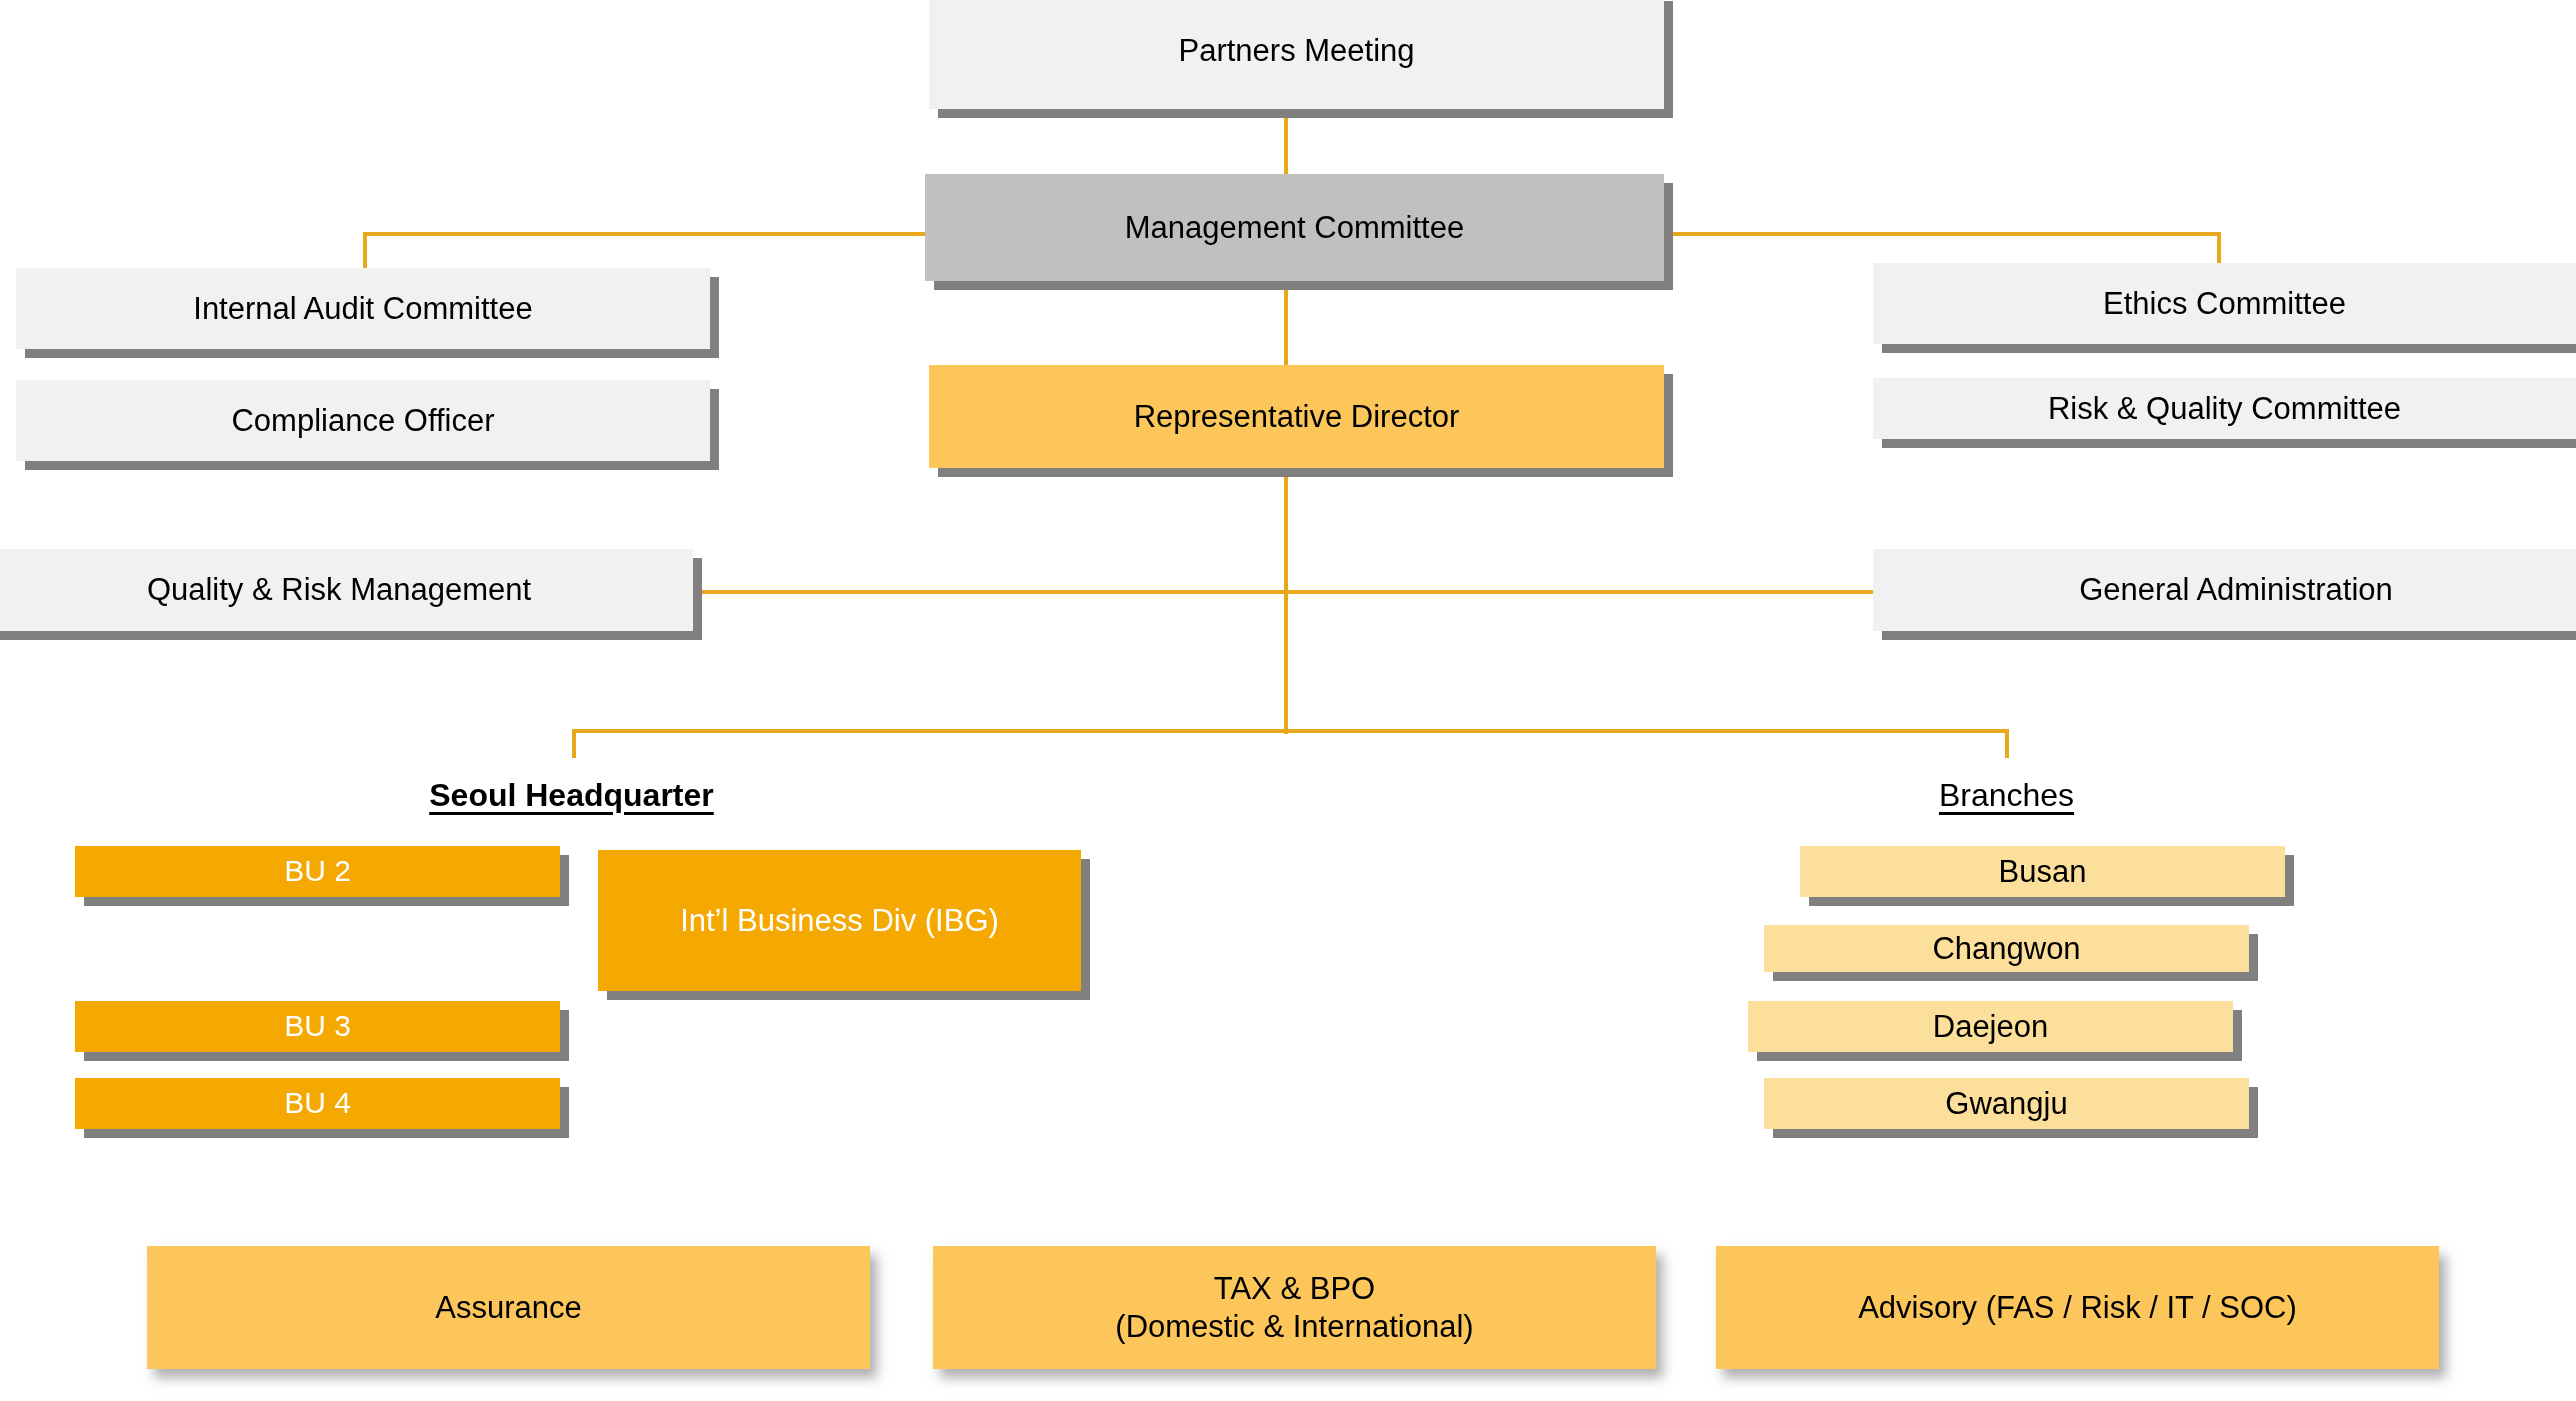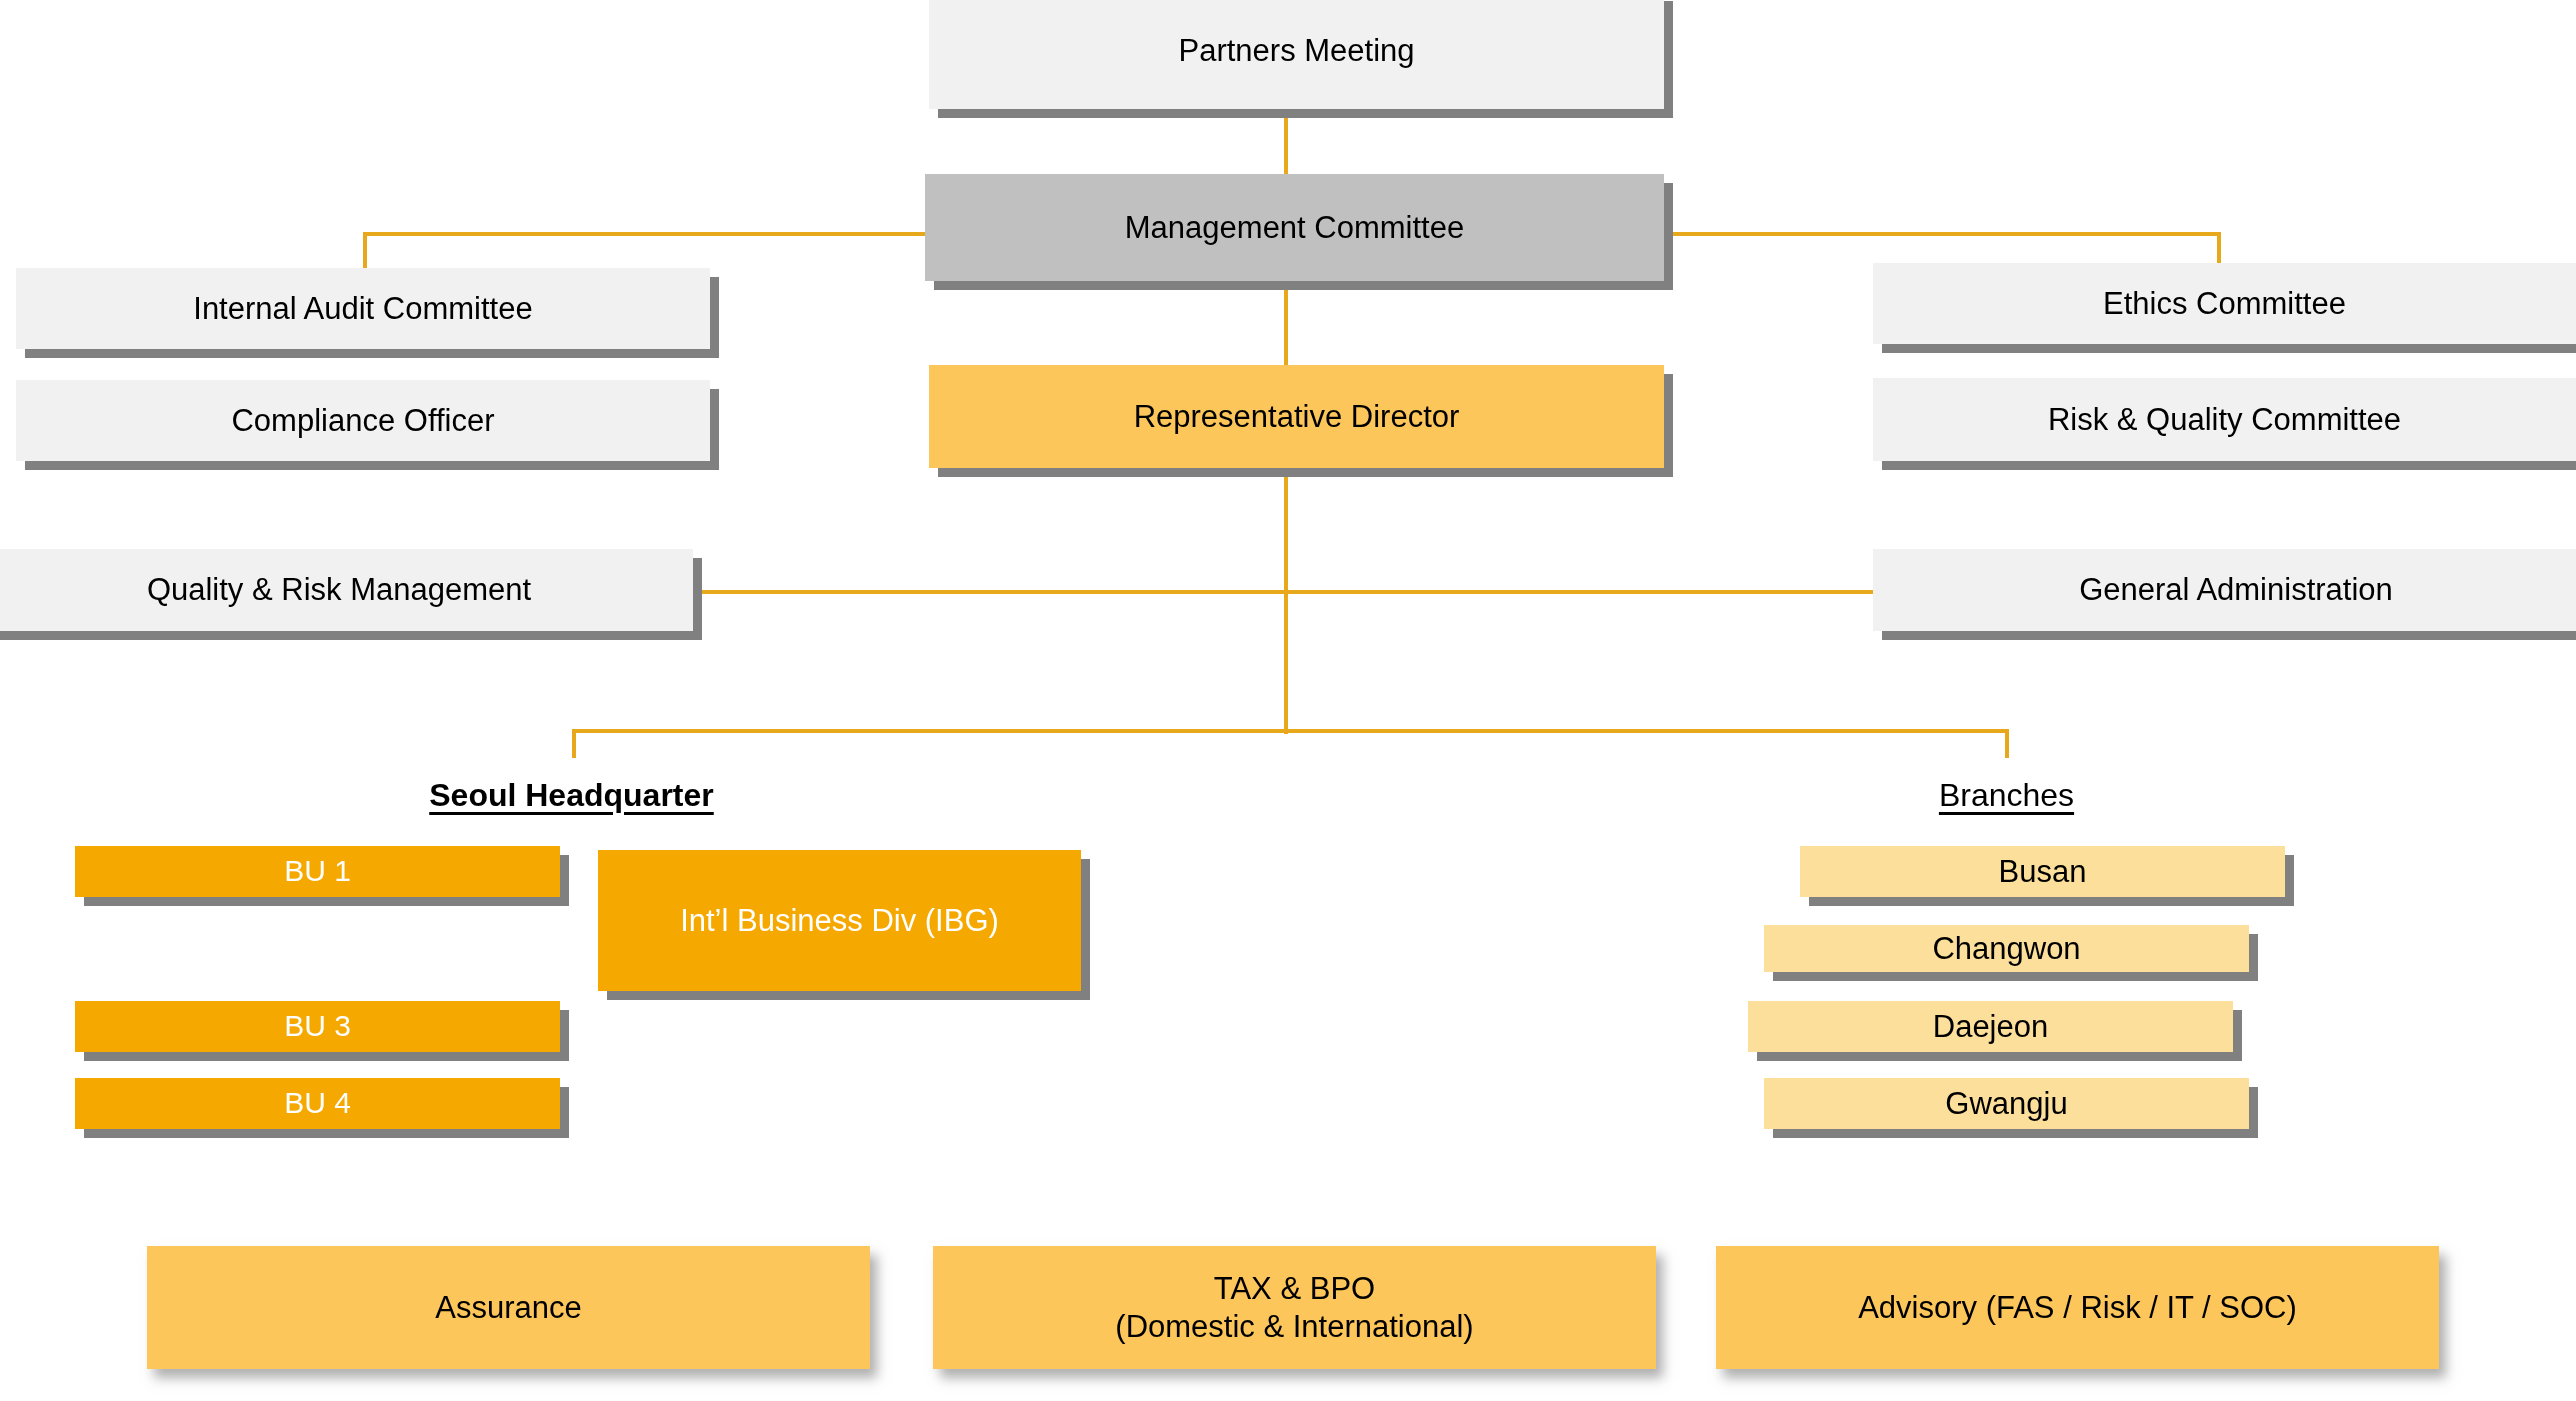--- a/index.html
+++ b/index.html
@@ -87,27 +87,27 @@
   <div class="node amber sh-hard" style="left:929px; top:365px; width:735px; height:103px;">Representative Director</div>
 
   <div class="node grey-light sh-hard" style="left:16px; top:268px; width:694px; height:81px;">Internal Audit Committee</div>
 
   <div class="node grey-light sh-hard" style="left:16px; top:380px; width:694px; height:81px;">Compliance Officer</div>
 
   <div class="node grey-light sh-hard" style="left:-14.5px; top:549px; width:707px; height:82px;">Quality &amp; Risk Management</div>
 
   <div class="node grey-light sh-hard" style="left:1873px; top:263px; width:703px; height:81px;">Ethics Committee</div>
 
-  <div class="node grey-light sh-hard" style="left:1873px; top:378px; width:703px; height:83px;">Risk &amp; Quality Committee</div>
+  <div class="node grey-light sh-hard" style="left:1873px; top:378px; width:703px; height:61px;">Risk &amp; Quality Committee</div>
 
   <div class="node grey-light sh-hard" style="left:1873px; top:549px; width:703px; height:82px;padding-left:23px;">General Administration</div>
 
   <div class="heading bold" style="left:329px; top:777px; width:485px;">Seoul Headquarter</div>
 
-  <div class="node amber-deep sh-hard" style="left:75px; top:846px; width:485px; height:51px; font-size:30px;">BU 1</div>
+  <div class="node amber-deep sh-hard" style="left:75px; top:846px; width:485px; height:51px; font-size:30px;">BU 2</div>
   <div class="node amber-deep sh-hard" style="left:75px; top:1001px; width:485px; height:51px; font-size:30px;">BU 3</div>
   <div class="node amber-deep sh-hard" style="left:75px; top:1078px; width:485px; height:51px; font-size:30px;">BU 4</div>
 
   <div class="node amber-deep sh-hard" style="left:598px; top:850px; width:483px; height:141px; font-size:31px;">Int’l Business Div (IBG)</div>
 
   <div class="heading" style="left:1764px; top:777px; width:485px;">Branches</div>
 
   <div class="node amber-pale sh-hard" style="left:1764px; top:846px; width:485px; height:51px;margin-left:36px;">Busan</div>
   <div class="node amber-pale sh-hard" style="left:1764px; top:925px; width:485px; height:47px;">Changwon</div>
   <div class="node amber-pale sh-hard" style="left:1748px; top:1001px; width:485px; height:51px;">Daejeon</div>

